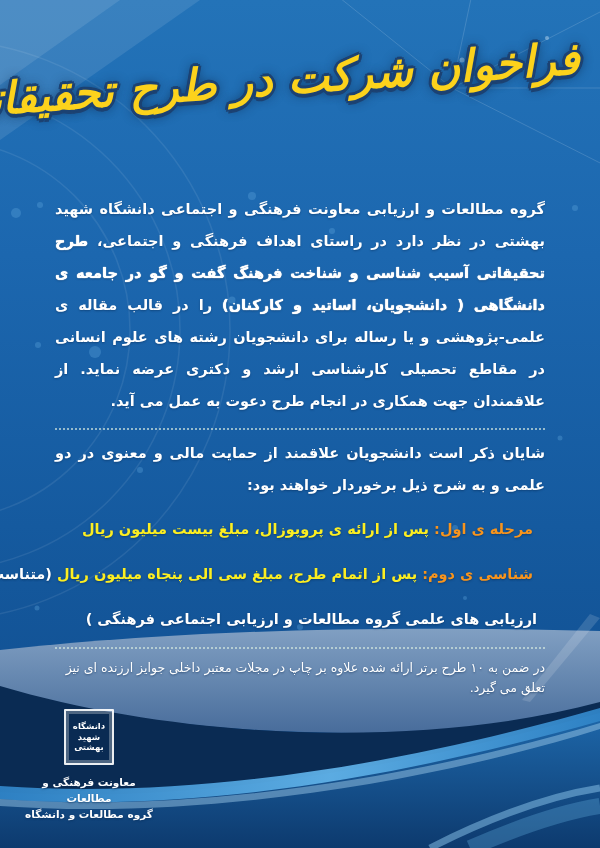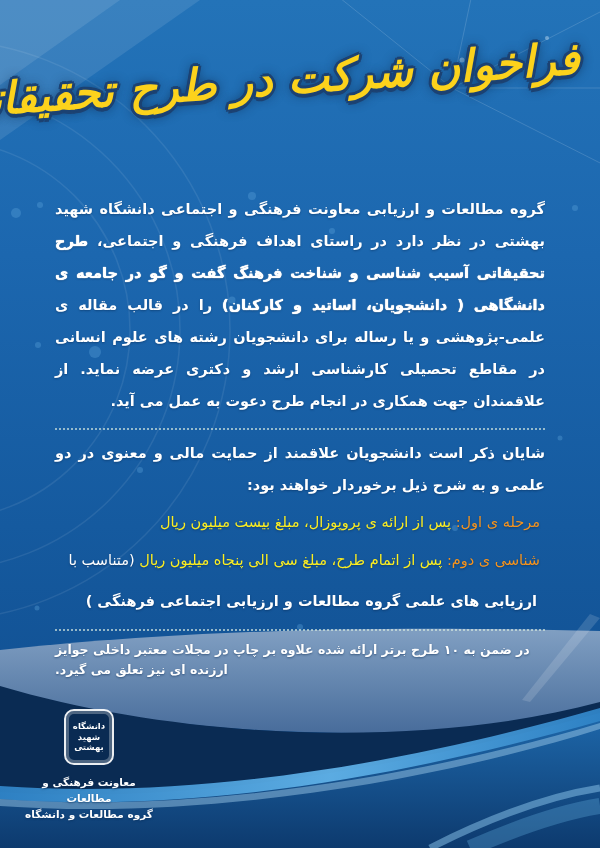--- a/index.html
+++ b/index.html
@@ -32,44 +32,44 @@
     font-size:14.5px; font-weight:bold; line-height:32px;
     text-align:justify; margin:0;
     text-shadow:0 1px 2px rgba(8,40,80,0.45);
   }
   .xbold { text-shadow:0 0 0.9px #fff, 0 0 0.9px #fff, 0 1px 2px rgba(8,40,80,0.45); }
   .divider {
     border:none; border-top:2px dotted rgba(212,232,222,0.68);
     margin:11px 0 7px 0;
   }
   .stage {
-    font-size:14.5px; font-weight:normal; line-height:33px;
-    white-space:nowrap; margin:5px;
+    font-size:14.5px; font-weight:bold; line-height:33px;
+    white-space:nowrap; margin:12px;
     text-shadow:0 1px 2px rgba(8,40,80,0.5);
   }
   .stage-label { color:#f7941d; }
   .stage-amount { color:#fcee21; }
   .stage-paren { color:#ffffff; }
   .cont-line {
     font-size:14.5px; font-weight:bold; line-height:33px; margin:8px;
     text-shadow:0 1px 2px rgba(8,40,80,0.5);
   }
   .note {
-    font-size:12.5px; font-weight:bold; line-height:20px;
-    text-align:left; margin:9px 0 0 0;
+    font-size:12.5px; font-weight:normal; line-height:20px;
+    text-align:right; margin:9px 0 0 0;
     text-shadow:0 1px 2px rgba(8,40,80,0.5);
   }
 
   .footer {
     position:absolute; left:24px; bottom:26px; width:130px;
     text-align:center; color:#ffffff;
   }
   .logo-box {
     width:42px; height:48px; margin:0 auto 9px auto;
-    border:2px solid rgba(255,255,255,0.92); border-radius:10px;
+    border:2px solid rgba(255,255,255,0.92); border-radius:1px;
     box-shadow: inset 0 0 0 3px rgba(255,255,255,0.28);
     display:flex; flex-direction:column; align-items:center; justify-content:center;
     font-size:8.5px; font-weight:bold; line-height:1.25; padding:2px;
   }
   .dept { font-size:10.5px; font-weight:bold; line-height:16px;
     text-shadow:0 1px 2px rgba(8,40,80,0.5); }
 </style>
 </head>
 <body>
 

